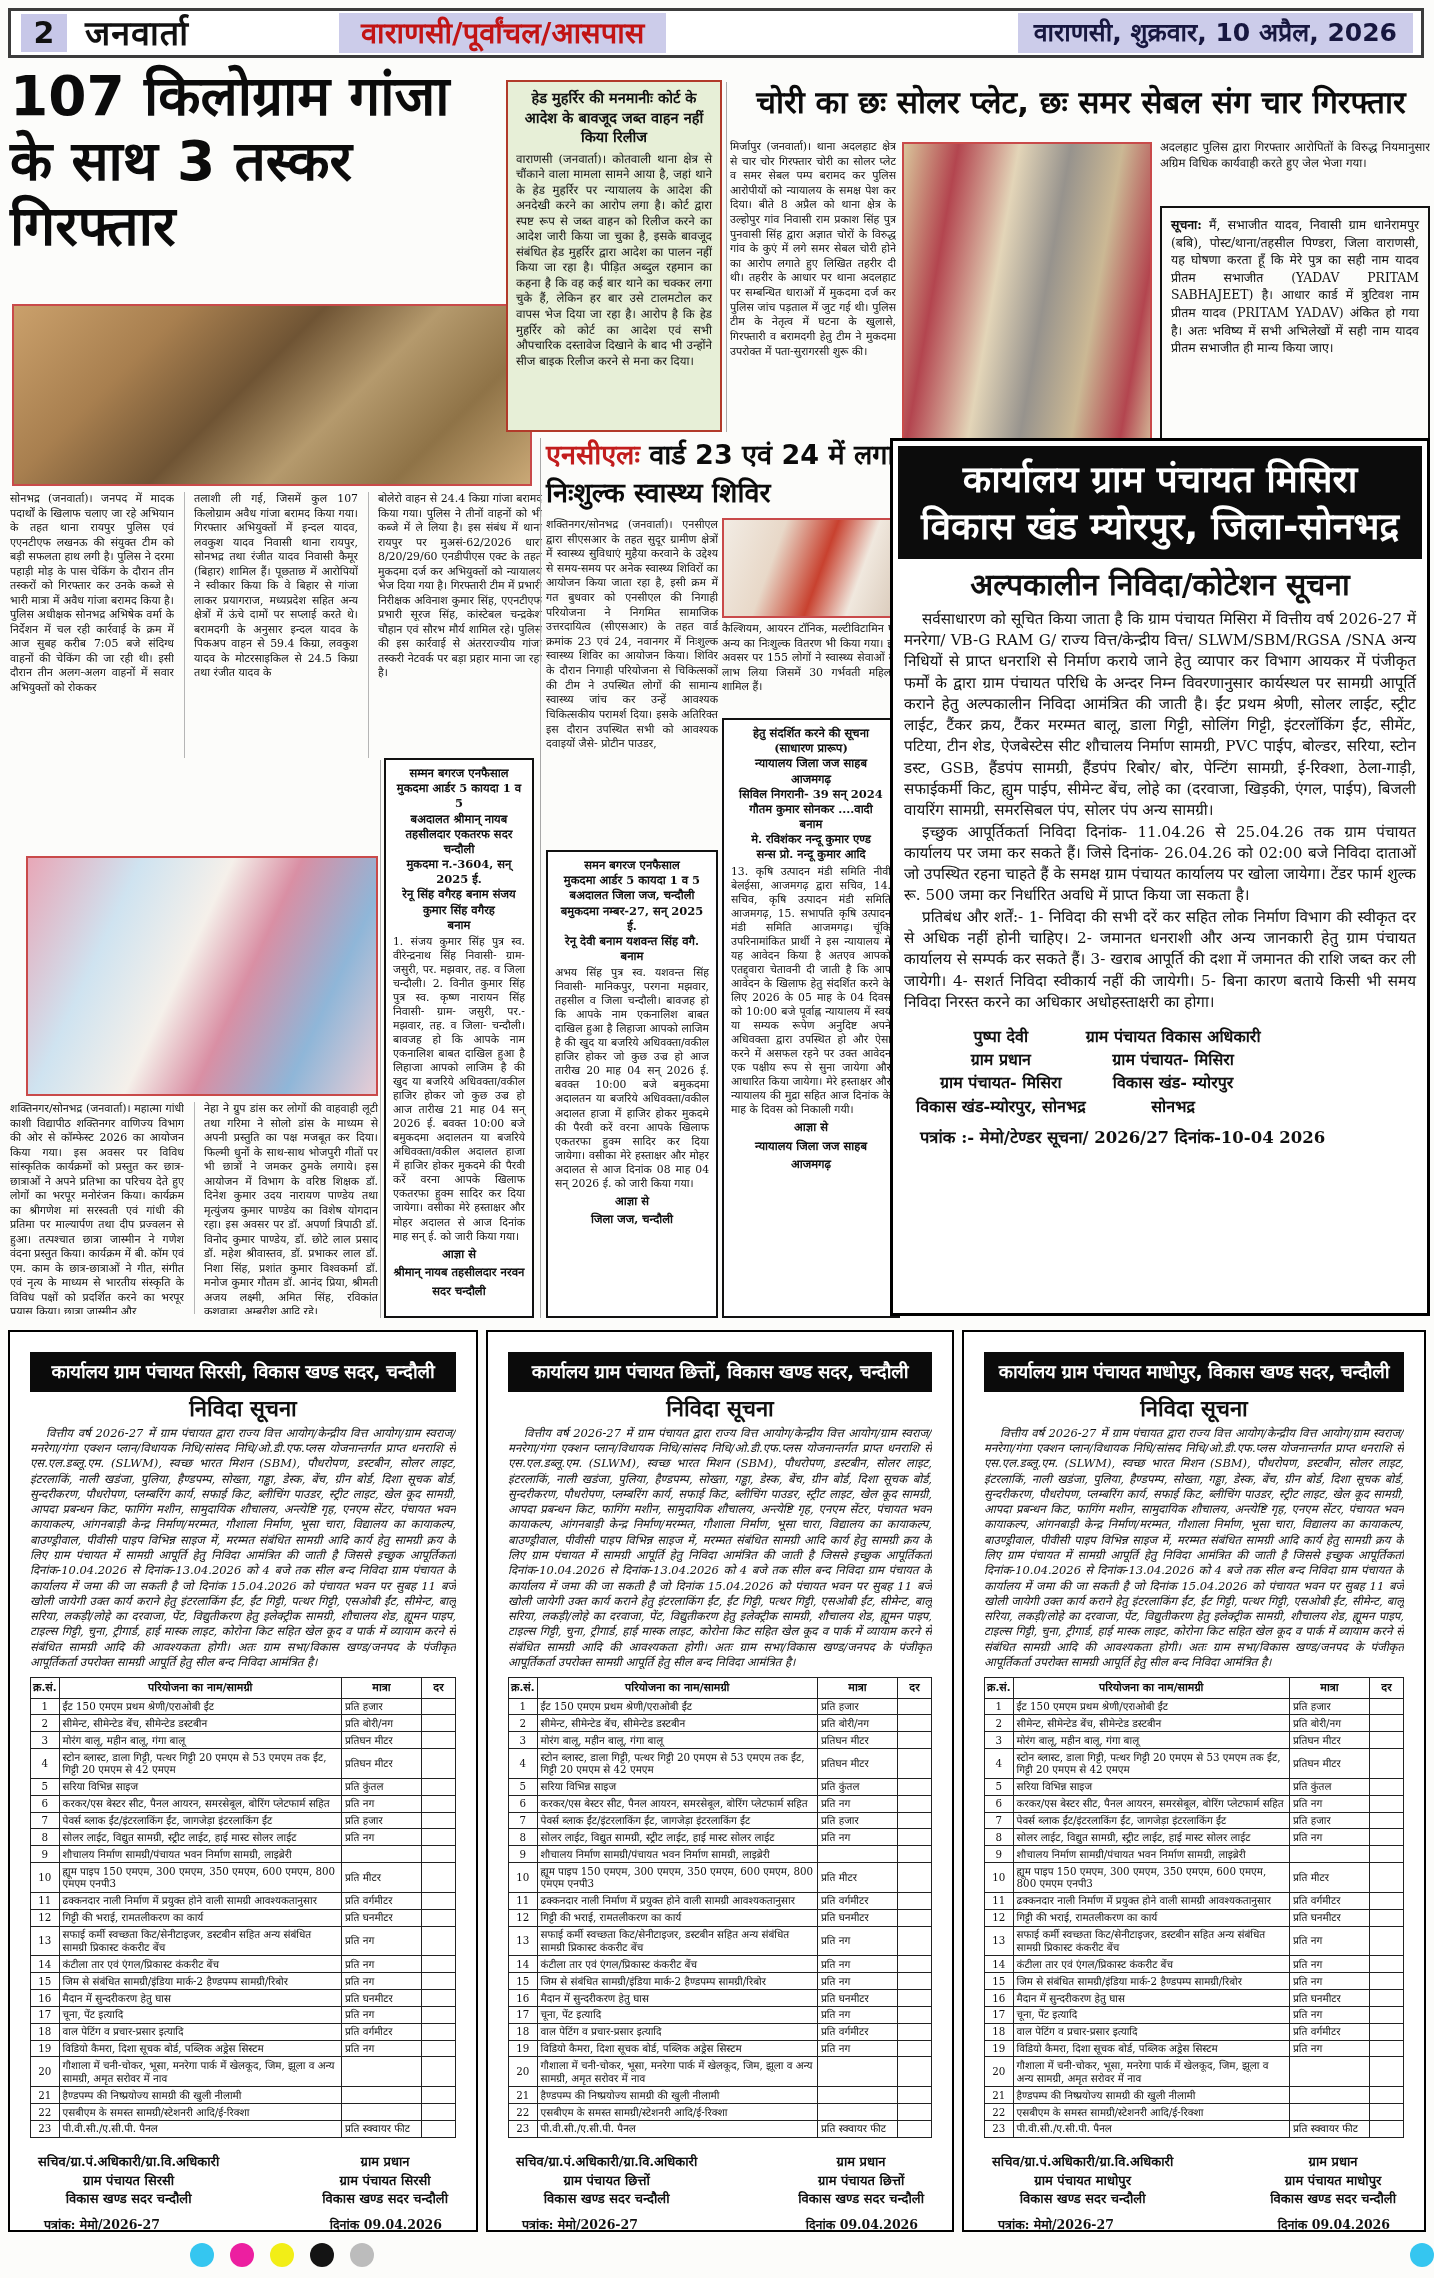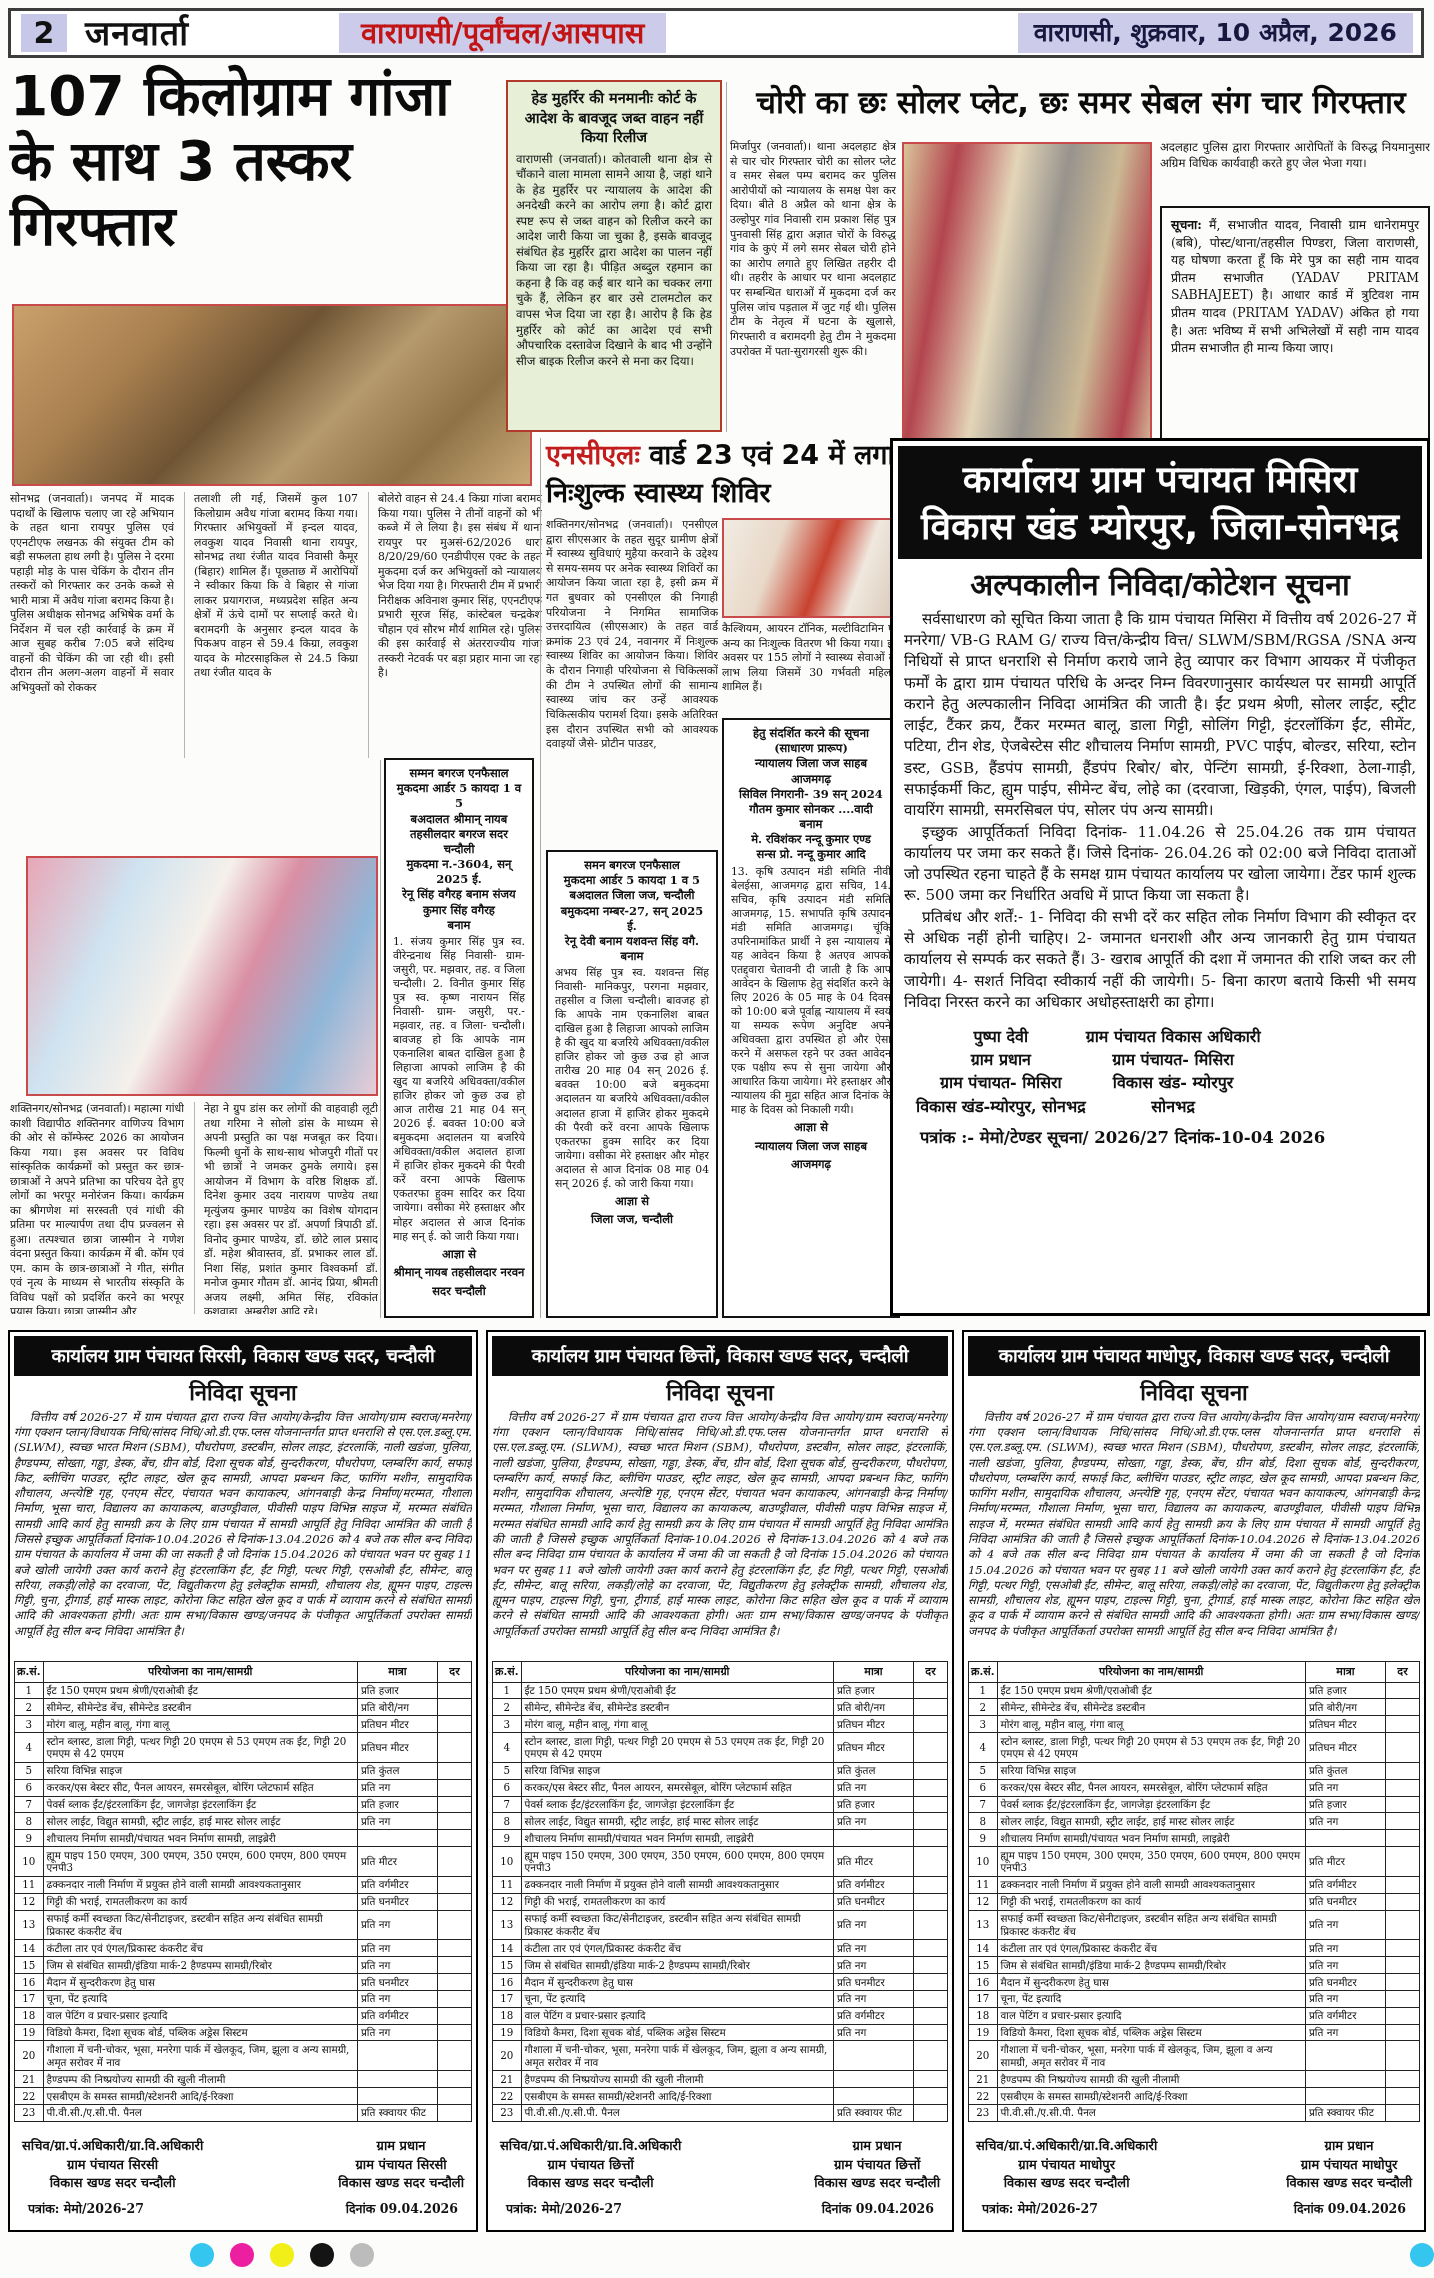--- a/index.html
+++ b/index.html
@@ -71,21 +71,21 @@
   .m-head { background:#0c0c0c; color:#fff; text-align:center; padding:10px 4px 8px; }
   .m-head div { font:800 37px/1.28 "DejaVu Sans",sans-serif; }
   .m-sub { text-align:center; font:800 30px/1.3 "DejaVu Sans",sans-serif; padding:6px 0 3px; }
   .m-body { font-size:15.2px; line-height:1.4; text-align:justify; padding:2px 6px; }
   .m-body .para { text-indent:18px; }
   .m-sign { display:flex; justify-content:flex-start; padding:10px 18px 2px; }
   .m-sign .blk { text-align:center; font:700 16px/1.45 "DejaVu Serif",serif; }
   .m-patrank { font:700 16.5px/1.4 "DejaVu Serif",serif; padding:6px 0 0 22px; }
 
   
-  .tender { top:1330px; height:902px; border:2.5px solid #000; padding:4px; background:#fff; overflow:hidden; }
+  .tender { top:1330px; height:902px; border:2.5px solid #000; padding:20px; background:#fff; overflow:hidden; }
   .tender-1 { left:8px;   width:470px; }
   .tender-2 { left:486px; width:468px; }
   .tender-3 { left:962px; width:464px; }
   .t-head { background:#0b0b0b; color:#fff; text-align:center; font:800 18.5px/1.2 "DejaVu Sans",sans-serif; padding:9px 2px; white-space:nowrap; overflow:hidden; letter-spacing:-0.3px; }
   .t-sub { text-align:center; font:800 22px/1.3 "DejaVu Sans",sans-serif; padding:3px 0 2px; }
   .t-body { font-size:11.5px; line-height:1.33; text-align:justify; height:248px; overflow:hidden; text-indent:16px;font-style:italic; }
   .t-tablewrap { height:468px; overflow:hidden; margin-top:3px; }
   .t-table { width:100%; border-collapse:collapse; font-size:10.3px; }
   .t-table th { border:1px solid #222; font:700 11px/1.25 "DejaVu Serif",serif; padding:3px 2px; text-align:center; }
   .t-table td { border:1px solid #222; padding:1.5px 3px; line-height:1.25; }
@@ -149,21 +149,21 @@
   <div class="abs cols2">
     <div class="just">शक्तिनगर/सोनभद्र (जनवार्ता)। महात्मा गांधी काशी विद्यापीठ शक्तिनगर वाणिज्य विभाग की ओर से कॉम्फेस्ट 2026 का आयोजन किया गया। इस अवसर पर विविध सांस्कृतिक कार्यक्रमों को प्रस्तुत कर छात्र- छात्राओं ने अपने प्रतिभा का परिचय देते हुए लोगों का भरपूर मनोरंजन किया। कार्यक्रम का श्रीगणेश मां सरस्वती एवं गांधी की प्रतिमा पर माल्यार्पण तथा दीप प्रज्वलन से हुआ। तत्पश्चात छात्रा जास्मीन ने गणेश वंदना प्रस्तुत किया। कार्यक्रम में बी. कॉम एवं एम. काम के छात्र-छात्राओं ने गीत, संगीत एवं नृत्य के माध्यम से भारतीय संस्कृति के विविध पक्षों को प्रदर्शित करने का भरपूर प्रयास किया। छात्रा जास्मीन और</div>
     <div class="just">नेहा ने ग्रुप डांस कर लोगों की वाहवाही लूटी तथा गरिमा ने सोलो डांस के माध्यम से अपनी प्रस्तुति का पक्ष मजबूत कर दिया। फिल्मी धुनों के साथ-साथ भोजपुरी गीतों पर भी छात्रों ने जमकर ठुमके लगाये। इस आयोजन में विभाग के वरिष्ठ शिक्षक डॉ. दिनेश कुमार उदय नारायण पाण्डेय तथा मृत्युंजय कुमार पाण्डेय का विशेष योगदान रहा। इस अवसर पर डॉ. अपर्णा त्रिपाठी डॉ. विनोद कुमार पाण्डेय, डॉ. छोटे लाल प्रसाद डॉ. महेश श्रीवास्तव, डॉ. प्रभाकर लाल डॉ. निशा सिंह, प्रशांत कुमार विश्वकर्मा डॉ. मनोज कुमार गौतम डॉ. आनंद प्रिया, श्रीमती अजय लक्ष्मी, अमित सिंह, रविकांत कुशवाहा, अम्बरीश आदि रहे।</div>
   </div>
 
   <div class="abs court court1">
     <div>
         <div class="c-line">सम्मन बगरज एनफैसाल</div>
         <div class="c-line">मुकदमा आर्डर 5 कायदा 1 व 5</div>
         <div class="c-line">बअदालत श्रीमान् नायब</div>
-        <div class="c-line">तहसीलदार बगरज सदर चन्दौली</div>
+        <div class="c-line">तहसीलदार एकतरफ सदर चन्दौली</div>
         <div class="c-line">मुकदमा न.-3604, सन् 2025 ई.</div>
         <div class="c-line">रेनू सिंह वगैरह बनाम संजय</div>
         <div class="c-line">कुमार सिंह वगैरह</div>
         <div class="c-line">बनाम</div>
       </div>
     <div class="c-body">1. संजय कुमार सिंह पुत्र स्व. वीरेन्द्रनाथ सिंह निवासी- ग्राम- जसुरी, पर. मझवार, तह. व जिला चन्दौली। 2. विनीत कुमार सिंह पुत्र स्व. कृष्ण नारायन सिंह निवासी- ग्राम- जसुरी, पर.- मझवार, तह. व जिला- चन्दौली। बावजह हो कि आपके नाम एकनालिश बाबत दाखिल हुआ है लिहाजा आपको लाजिम है की खुद या बजरिये अधिवक्ता/वकील हाजिर होकर जो कुछ उज्र हो आज तारीख 21 माह 04 सन् 2026 ई. बवक्त 10:00 बजे बमुकदमा अदालतन या बजरिये अधिवक्ता/वकील अदालत हाजा में हाजिर होकर मुकदमे की पैरवी करें वरना आपके खिलाफ एकतरफा हुक्म सादिर कर दिया जायेगा। वसीका मेरे हस्ताक्षर और मोहर अदालत से आज दिनांक माह सन् ई. को जारी किया गया।</div>
     <div>
         <div class="c-foot">आज्ञा से</div>
         <div class="c-foot">श्रीमान् नायब तहसीलदार नरवन</div>
         <div class="c-foot">सदर चन्दौली</div>

